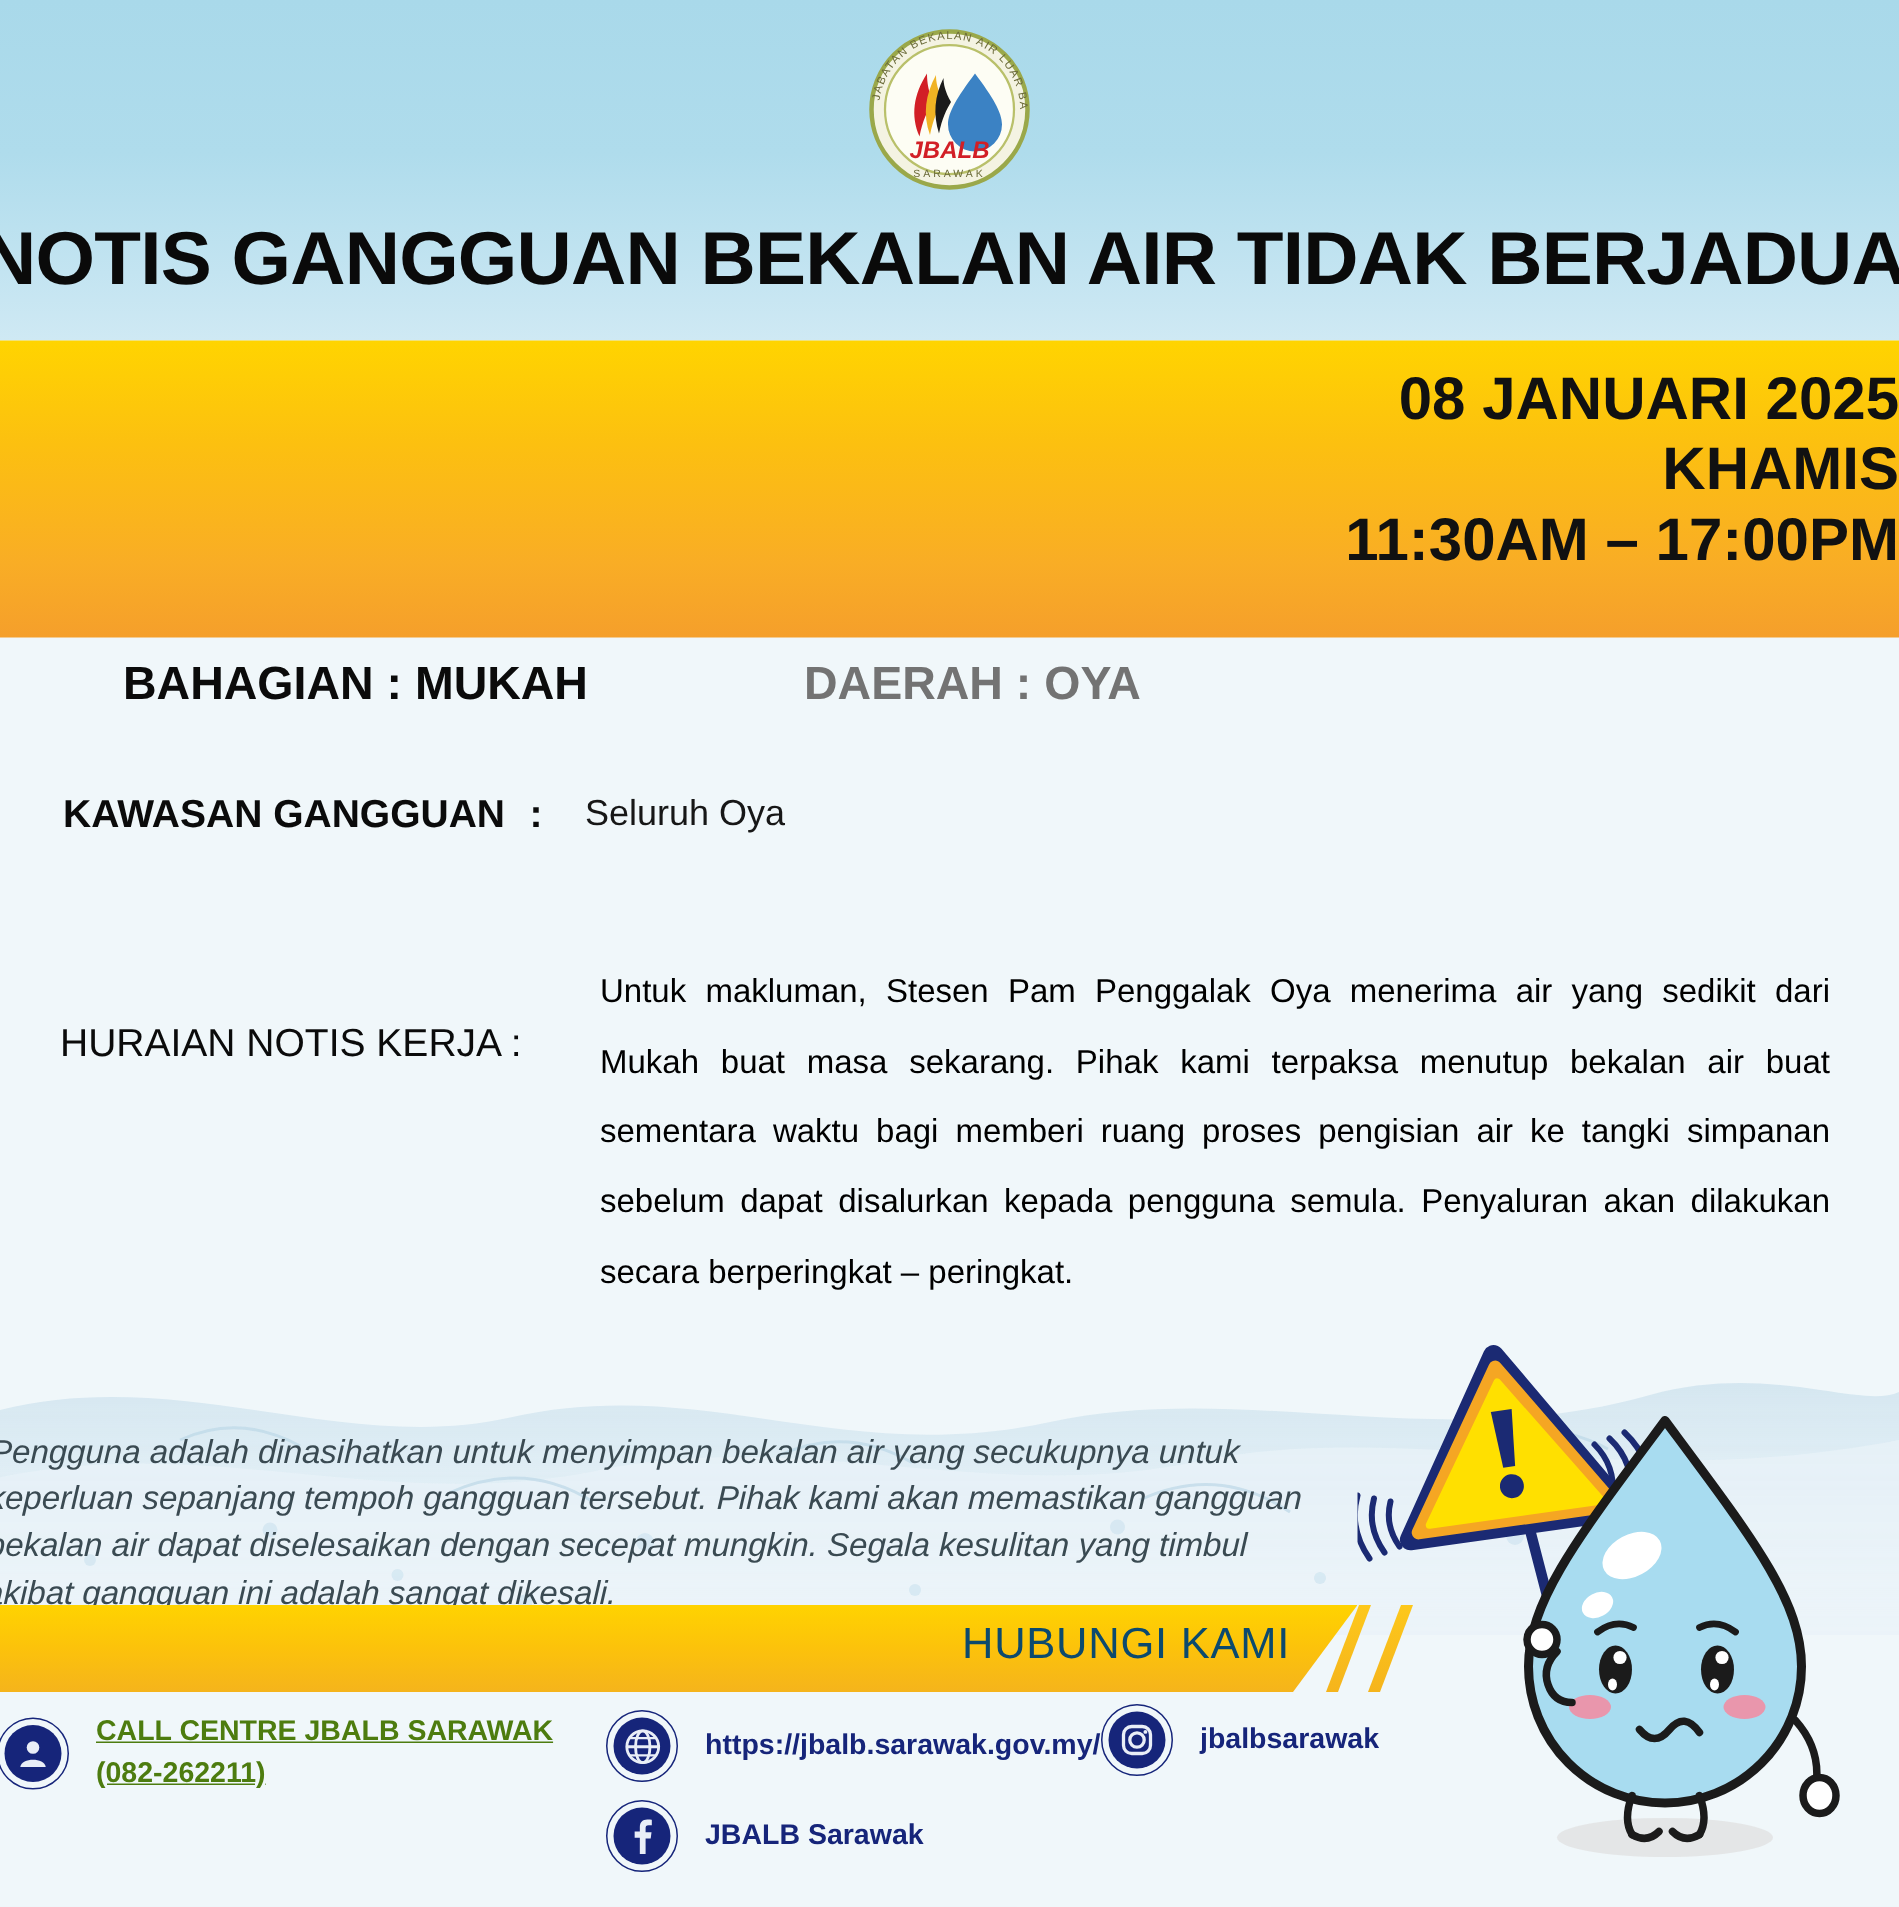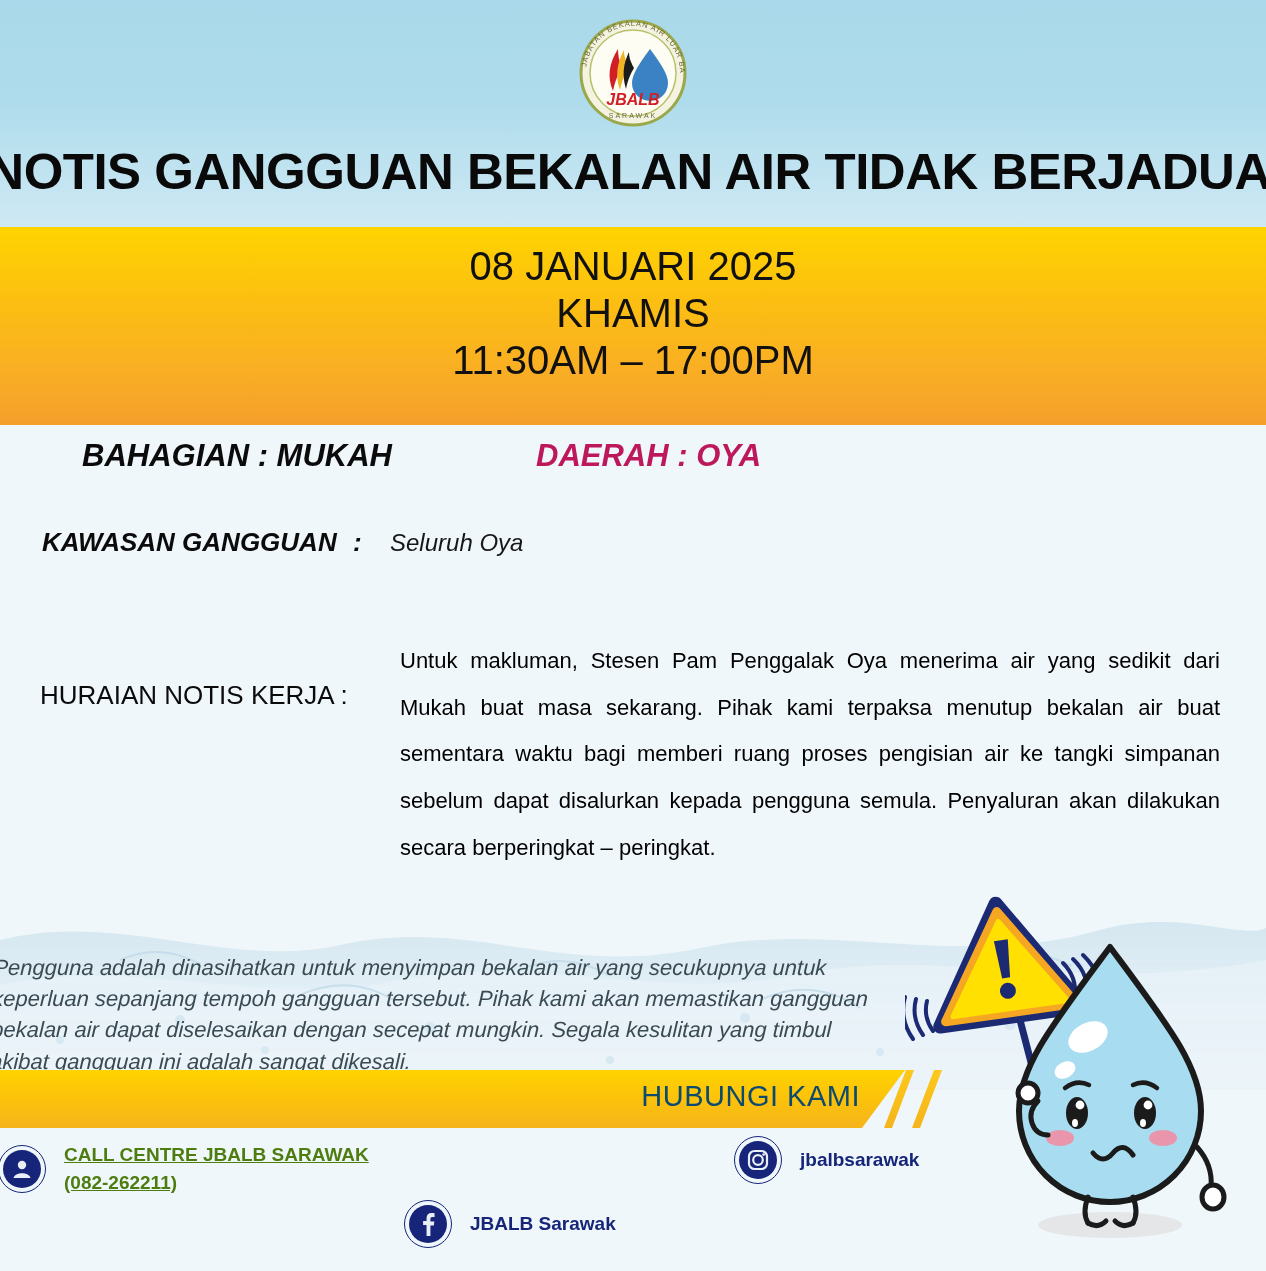--- a/index.html
+++ b/index.html
@@ -26,36 +26,36 @@
     transform:scaleX(1.02); transform-origin:center;
     white-space:nowrap;
   }
 
   
   .date-band {
     position:absolute; left:0; top:227px; width:1266px; height:198px;
     background:linear-gradient(180deg,#ffd400 0%, #fcc010 35%, #f9ad25 75%, #f59f2b 100%);
     text-align:center; padding-top:16px;
   }
-  .date-band div { color:#111; font-weight:normal; line-height:1.18; }
+  .date-band div { color:#111; font-weight:bold; line-height:1.18;text-align:right; }
   .dl1 { font-size:40px; }
   .dl2 { font-size:40px; }
   .dl3 { font-size:40px; }
 
   
   .infoband {
-    position:absolute; left:0; top:425px; width:1266px; height:120px;font-style:italic;
+    position:absolute; left:0; top:425px; width:1266px; height:120px;
   }
   .bahagian {
     position:absolute; left:82px; top:13px;
     font-size:31px; font-weight:bold; color:#0b0b0b; white-space:nowrap;
   }
   .daerah {
     position:absolute; left:536px; top:13px;
-    font-size:31px; font-weight:bold; color:#be185d; white-space:nowrap;
+    font-size:31px; font-weight:bold; color:#737373; white-space:nowrap;
   }
   .kawasan-label {
     position:absolute; left:42px; top:102px;
     font-size:26px; font-weight:bold; color:#0b0b0b; white-space:nowrap;
   }
   .kawasan-colon { position:absolute; left:353px; top:102px; font-size:26px; font-weight:bold; color:#0b0b0b; }
   .kawasan-value { position:absolute; left:390px; top:104px; font-size:24px; color:#171717; }
 
   
   .huraian-label {
@@ -207,20 +207,37 @@
           <path d="M4.5 22 C5.5 15.5 20.5 15.5 21.5 22 Z" fill="#e9eef7"></path>
         </svg>
       </span>
     </div>
     <div class="ctext black">
       <div>CALL CENTRE JBALB SARAWAK</div>
       <div>(082-262211)</div>
     </div>
   </div>
 
+  <div class="contact c-web">
+    <div class="cicon">
+      <span class="ring"></span>
+      <span class="fill">
+        <svg width="27" height="27" viewBox="0 0 28 28">
+          <circle cx="14" cy="14" r="11" fill="none" stroke="#e9eef7" stroke-width="2"></circle>
+          <ellipse cx="14" cy="14" rx="5" ry="11" fill="none" stroke="#e9eef7" stroke-width="2"></ellipse>
+          <line x1="3" y1="14" x2="25" y2="14" stroke="#e9eef7" stroke-width="2"></line>
+          <line x1="5" y1="8" x2="23" y2="8" stroke="#e9eef7" stroke-width="1.6"></line>
+          <line x1="5" y1="20" x2="23" y2="20" stroke="#e9eef7" stroke-width="1.6"></line>
+        </svg>
+      </span>
+    </div>
+    <div class="ctext">
+      <div>https://jbalb.sarawak.gov.my/</div>
+    </div>
+  </div>
 
   <div class="contact c-fb">
     <div class="cicon">
       <span class="ring"></span>
       <span class="fill">
         <svg width="26" height="26" viewBox="0 0 26 26">
           <path d="M15.4 25 V14.6 h3.4 l0.55 -4.1 h-3.95 V7.9 c0 -1.2 0.35 -2 2.05 -2 h2.1 V2.2 C19.1 2.1 17.9 2 16.5 2 c -2.95 0 -4.95 1.8 -4.95 5.1 v2.9 H8.1 v4.1 h3.45 V25 Z" fill="#e9eef7"></path>
         </svg>
       </span>
     </div>

